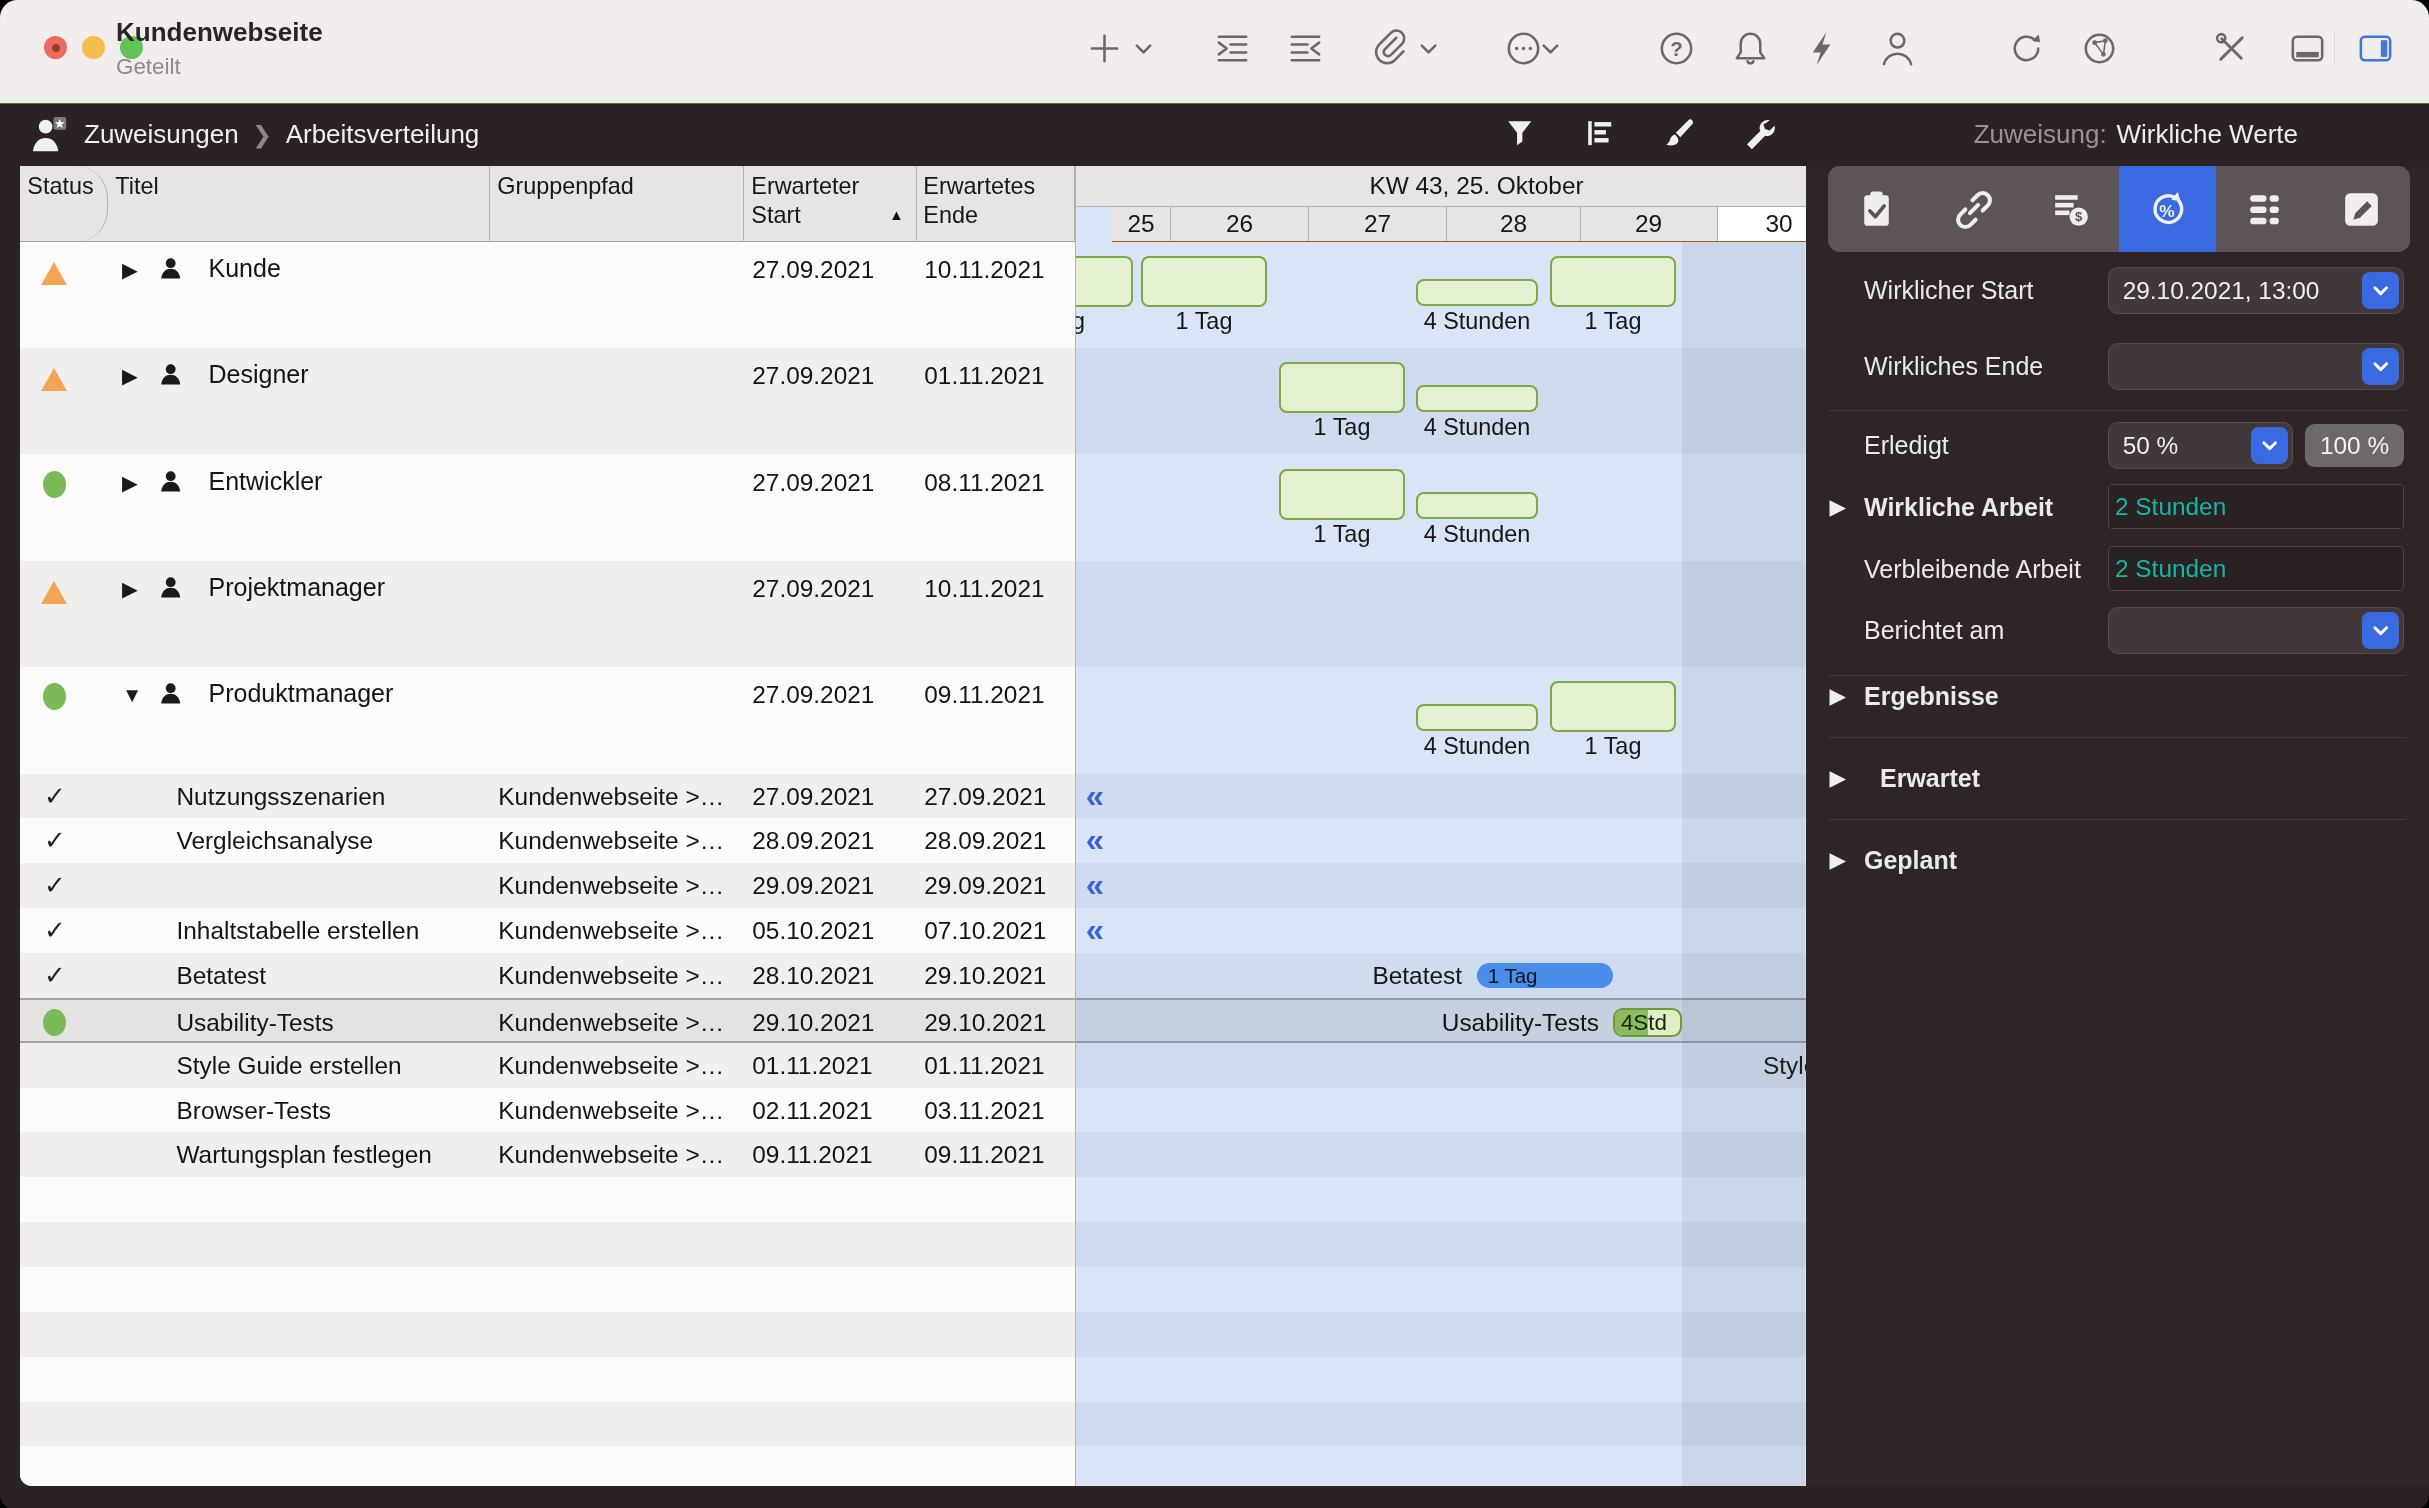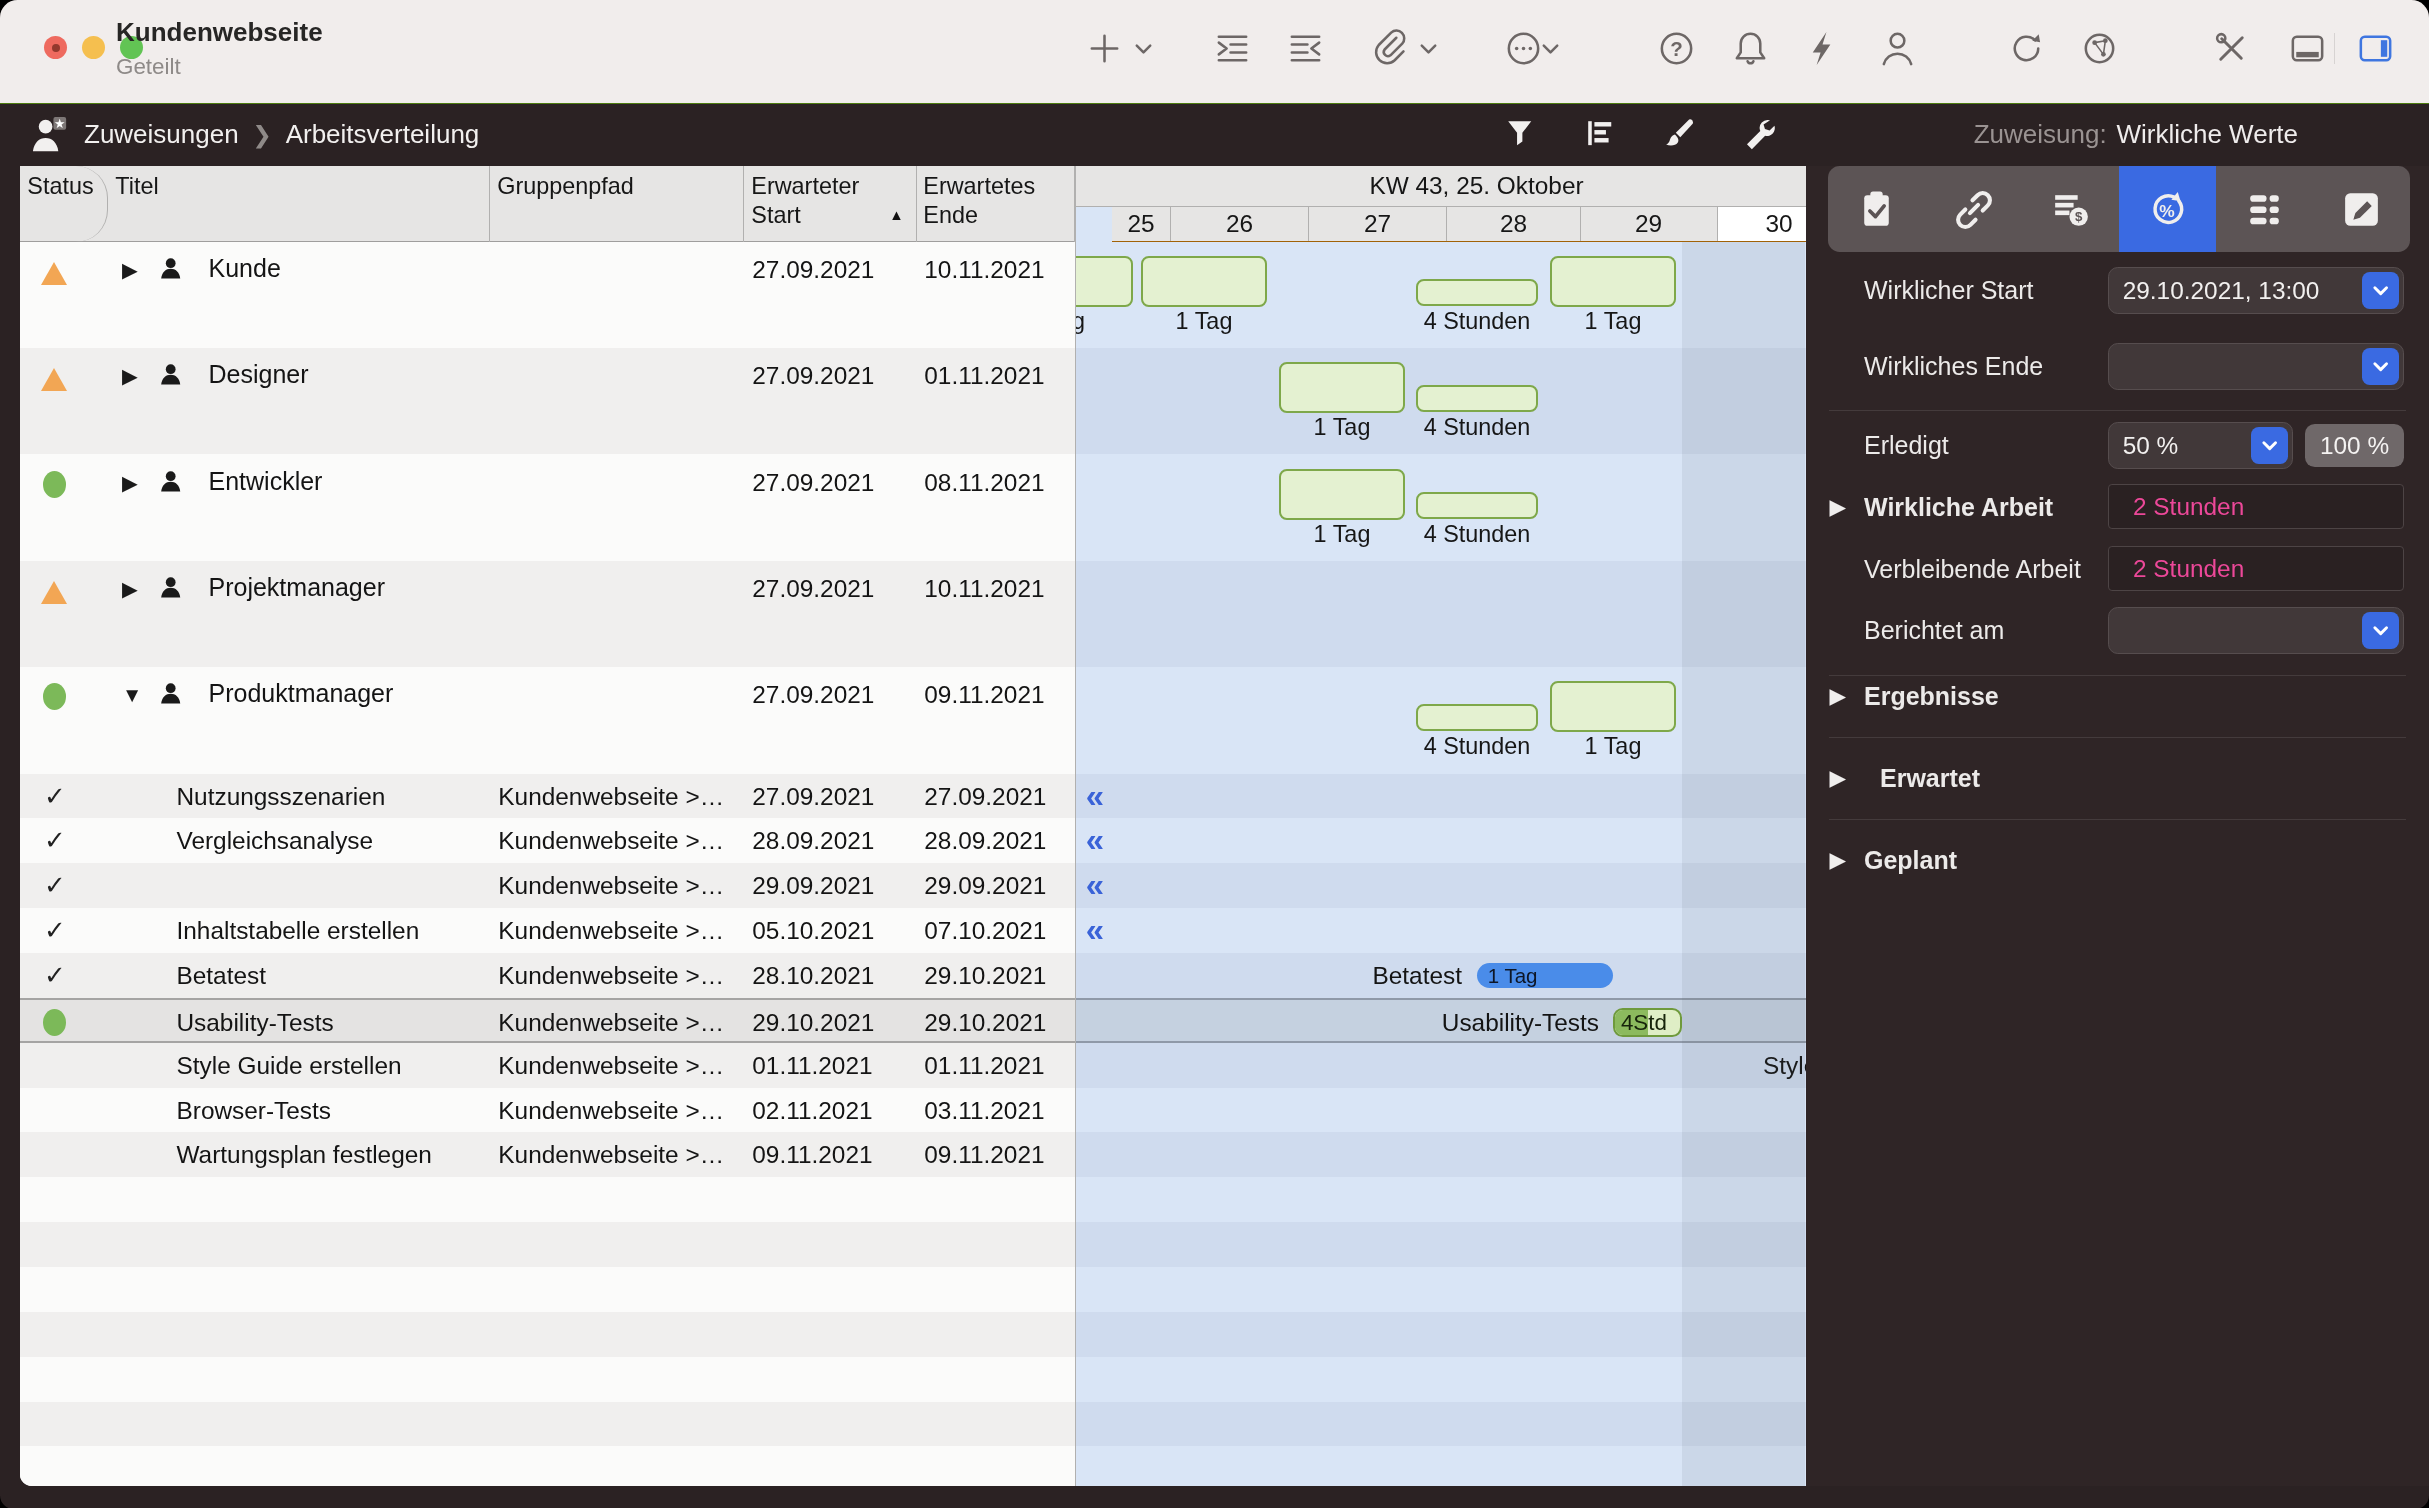--- a/index.html
+++ b/index.html
@@ -87,21 +87,21 @@
   .tabbar{position:absolute;left:22.4px;top:0;width:582px;height:86px;background:#5c5455;border-radius:11.7px;overflow:hidden;display:flex;}
   .tab{flex:1;display:flex;align-items:center;justify-content:center;color:#f0eeed;}
   .tab.active{background:#3a6ae2;}
   .fld-label{position:absolute;left:58px;font-size:25px;color:#eceae9;line-height:47px;white-space:nowrap;}
   .fld-label.b{font-weight:bold;}
   .fld-disc{position:absolute;left:23.4px;font-size:21.5px;color:#f0eeed;line-height:47px;}
   .combo{position:absolute;left:302px;width:296px;height:47px;background:#413839;border:1px solid #564d4e;border-radius:9.8px;box-sizing:border-box;}
   .combo .val{position:absolute;left:13.7px;top:0;font-size:24.4px;color:#f2f0ef;line-height:45px;white-space:nowrap;}
   .chevbtn{position:absolute;right:3.9px;top:3.9px;width:37px;height:37px;background:#3a6ae2;border-radius:7.8px;display:flex;align-items:center;justify-content:center;}
   .tfield{position:absolute;left:302px;width:296px;height:45px;background:#2a2122;border:1px solid #4d4445;border-radius:3.9px;box-sizing:border-box;}
-  .tfield .val{position:absolute;left:24px;top:0;font-size:24.4px;color:#ec4899;line-height:43px;}
+  .tfield .val{position:absolute;left:6px;top:0;font-size:24.4px;color:#14b8a6;line-height:43px;}
   .pctbtn{position:absolute;left:499px;width:99px;height:43px;background:#6f6869;border-radius:9.8px;color:#f5f3f2;font-size:24.4px;line-height:43px;text-align:center;}
   .divider{position:absolute;left:23.4px;right:23.4px;height:1px;background:#443b3c;}
 </style>
 </head>
 <body>
 
 <div class="window">
 
   <div class="titlebar">
     <div class="tl tl-close"></div>

